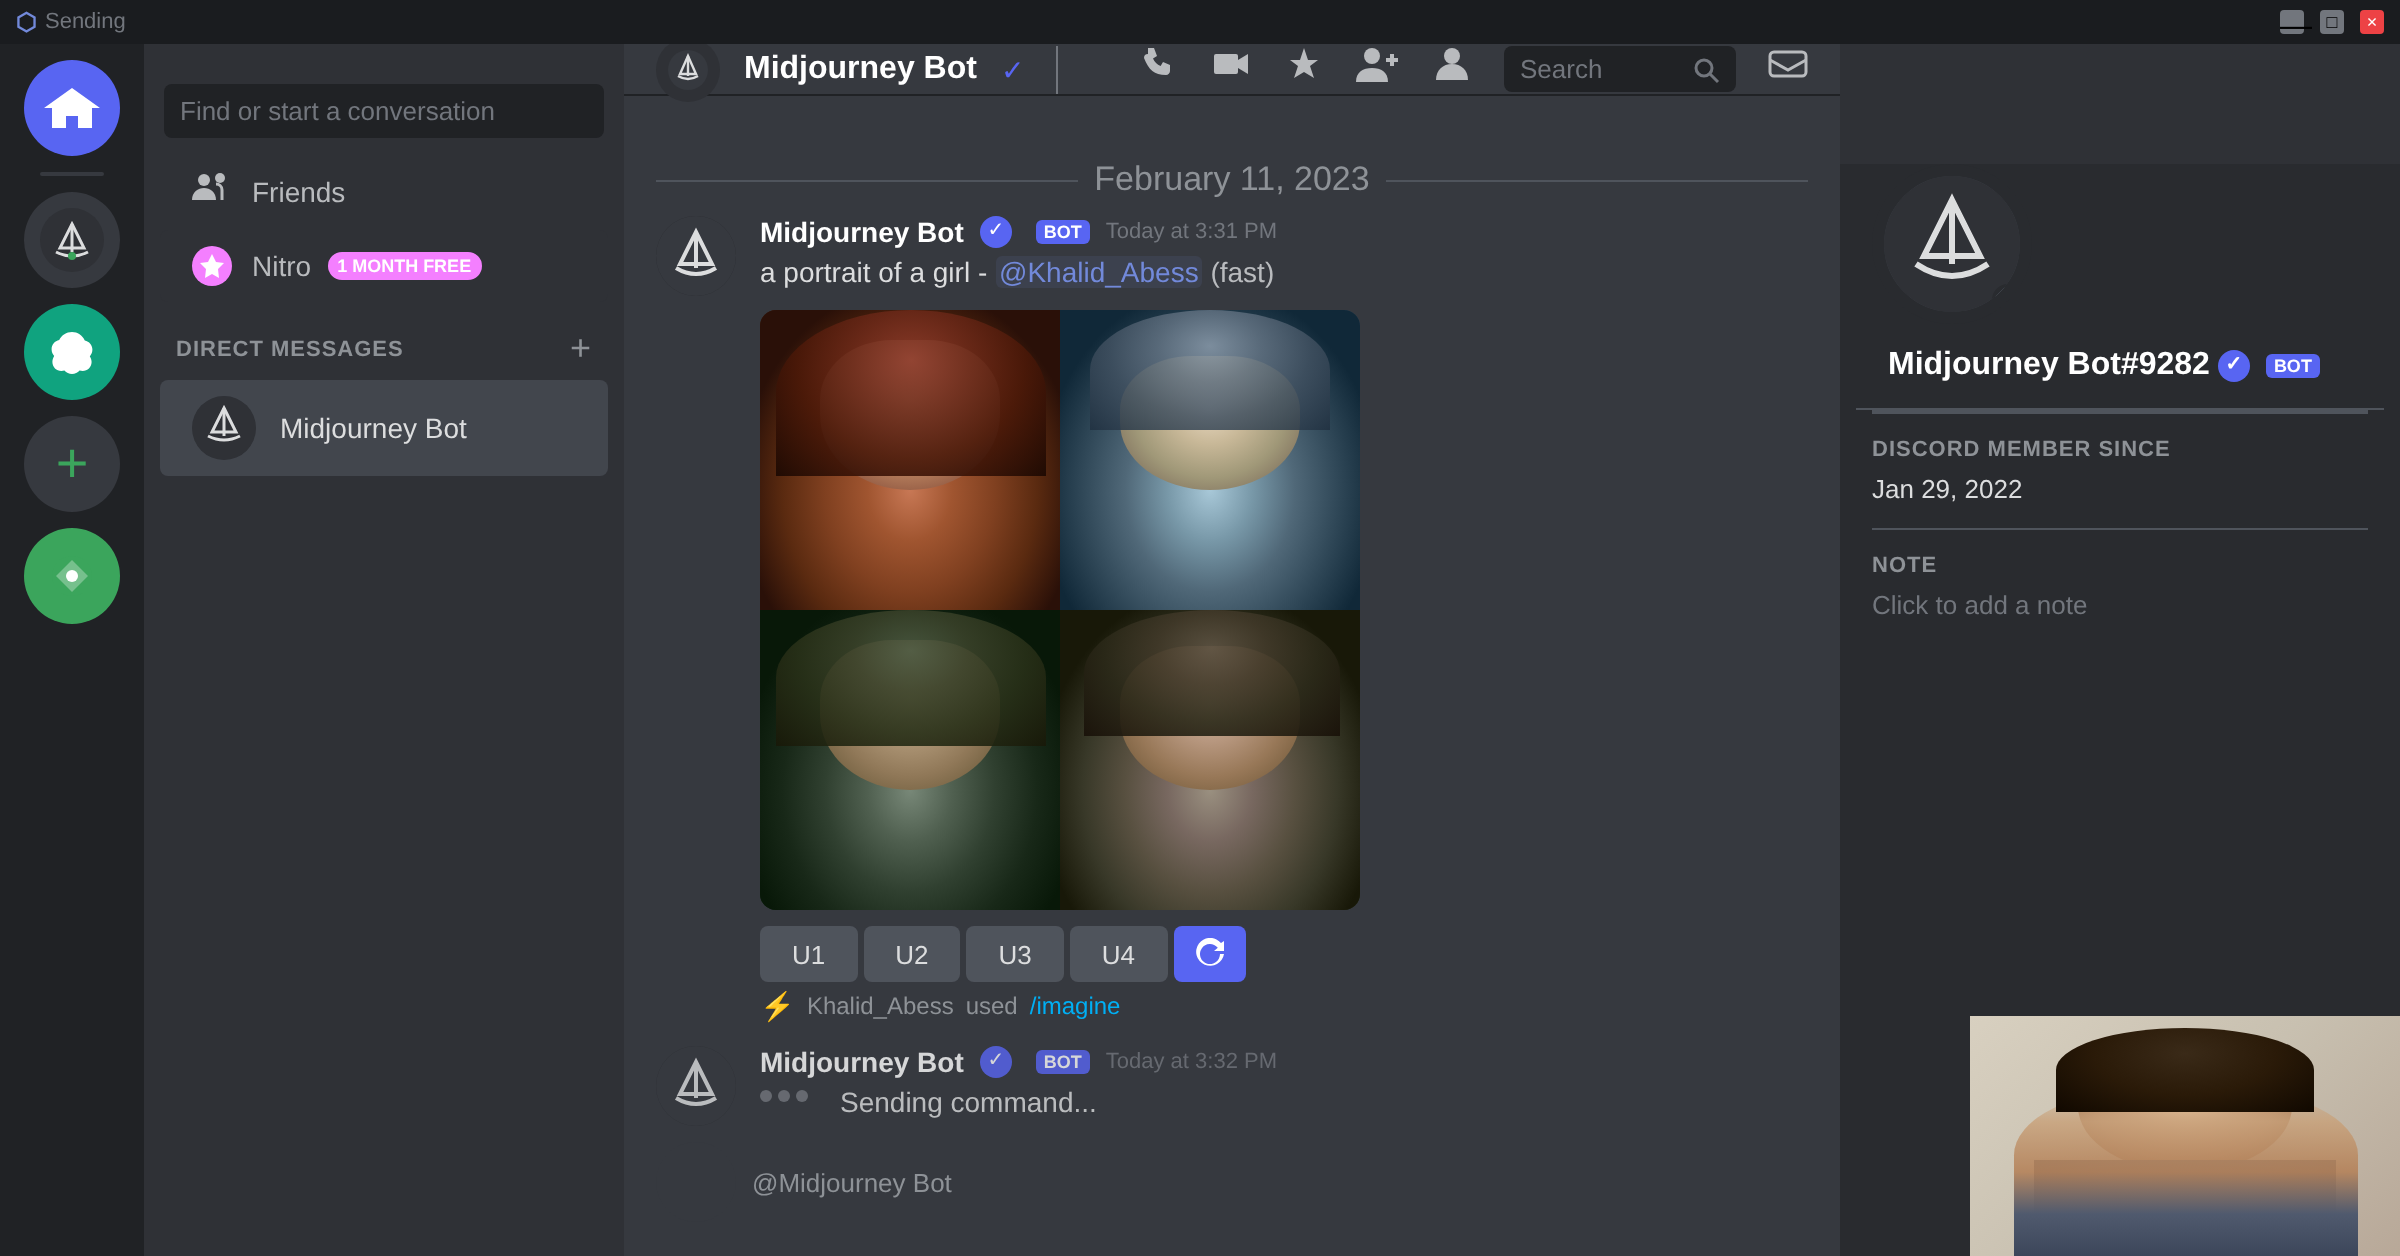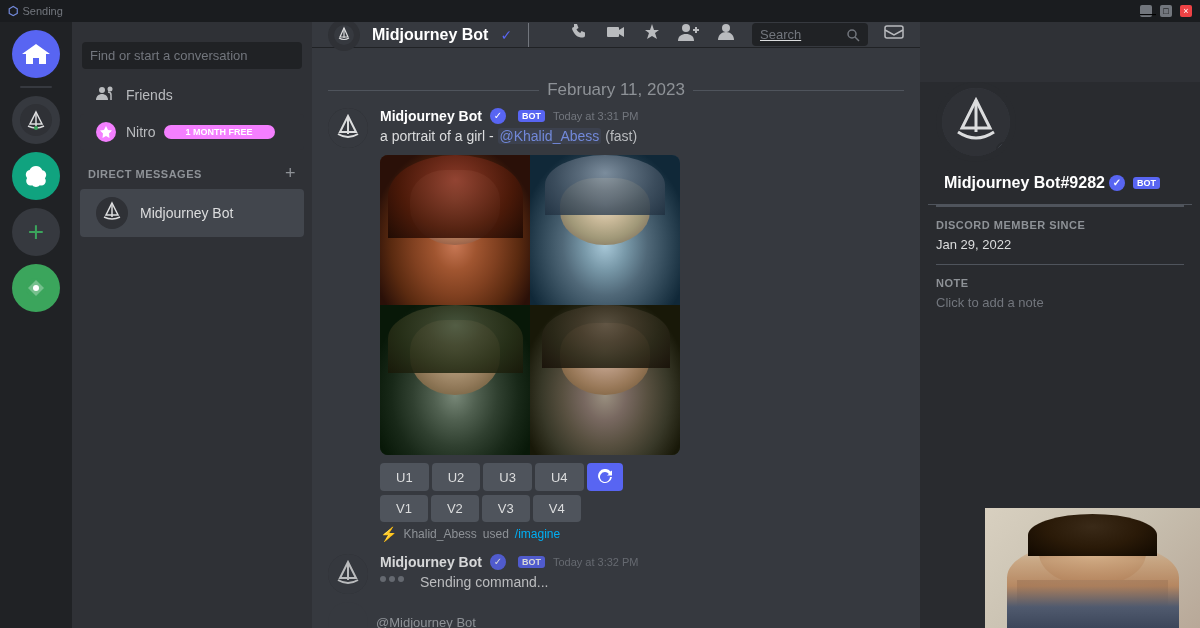--- a/index.html
+++ b/index.html
@@ -157,21 +157,21 @@
     }
     .nitro-label {
       font-size: 14px;
       color: #b9bbbe;
     }
     .nitro-badge {
       margin-left: 8px;
       background: #f47fff;
       color: white;
       font-size: 9px;
-      padding: 2px 22px;
+      padding: 2px 5px;
       border-radius: 10px;
       font-weight: bold;
     }
 
     .section-header {
       font-size: 11px;
       font-weight: 700;
       color: #8e9297;
       text-transform: uppercase;
       padding: 12px 16px 4px;
@@ -738,21 +738,21 @@
           <line x1="15" y1="7" x2="21" y2="7" stroke="#b9bbbe" stroke-width="2"></line>
         </svg>
       </span>
       <span class="header-action-icon">
         <svg width="20" height="20" viewBox="0 0 20 20" fill="#b9bbbe">
           <circle cx="10" cy="6" r="4"></circle>
           <path d="M2 18c0-5 3.5-8 8-8s8 3 8 8"></path>
         </svg>
       </span>
       <div class="header-search">
-        <input type="text" style="background: transparent; border: none; outline: none; color: rgb(220, 221, 222); font-size: 13px; width: 80px; text-decoration: underline;" placeholder="Search">
+        <input type="text" style="background: transparent; border: none; outline: none; color: rgb(220, 221, 222); font-size: 13px; width: 80px;" placeholder="Search">
         <svg width="14" height="14" viewBox="0 0 14 14" fill="#72767d">
           <circle cx="6" cy="6" r="4" stroke="#72767d" stroke-width="1.5" fill="none"></circle>
           <line x1="9" y1="9" x2="13" y2="13" stroke="#72767d" stroke-width="1.5"></line>
         </svg>
       </div>
       <span style="color:#b9bbbe;font-size:18px;cursor:pointer;">
         <svg width="20" height="20" viewBox="0 0 20 20" fill="#b9bbbe">
           <rect x="1" y="4" width="18" height="12" rx="2" fill="none" stroke="#b9bbbe" stroke-width="1.5"></rect>
           <path d="M1 8l9 5 9-5" stroke="#b9bbbe" stroke-width="1.5" fill="none"></path>
         </svg>
@@ -818,26 +818,20 @@
           <button class="action-btn">U2</button>
           <button class="action-btn">U3</button>
           <button class="action-btn">U4</button>
           <button class="action-btn active icon-btn">
             <svg width="16" height="16" viewBox="0 0 16 16" fill="white">
               <path d="M13.5 2.5A7 7 0 1 0 15 8h-2a5 5 0 1 1-1.1-3.1L10 6.5h5V1.5L13.5 2.5z"></path>
             </svg>
           </button>
         </div>
 
-        <div class="action-buttons" style="margin-top:4px;">
-          <button class="action-btn">V1</button>
-          <button class="action-btn">V2</button>
-          <button class="action-btn">V3</button>
-          <button class="action-btn">V4</button>
-        </div>
       </div>
     </div>
 
     <div class="used-command">
       <span class="cmd-icon">⚡</span>
       <span>Khalid_Abess</span>
       <span> used </span>
       <span class="cmd-name">/imagine</span>
     </div>
 

